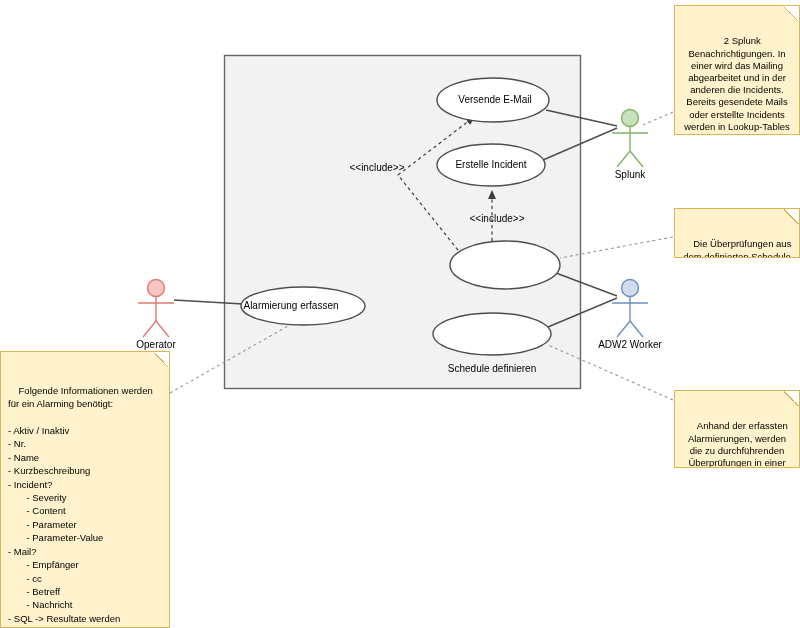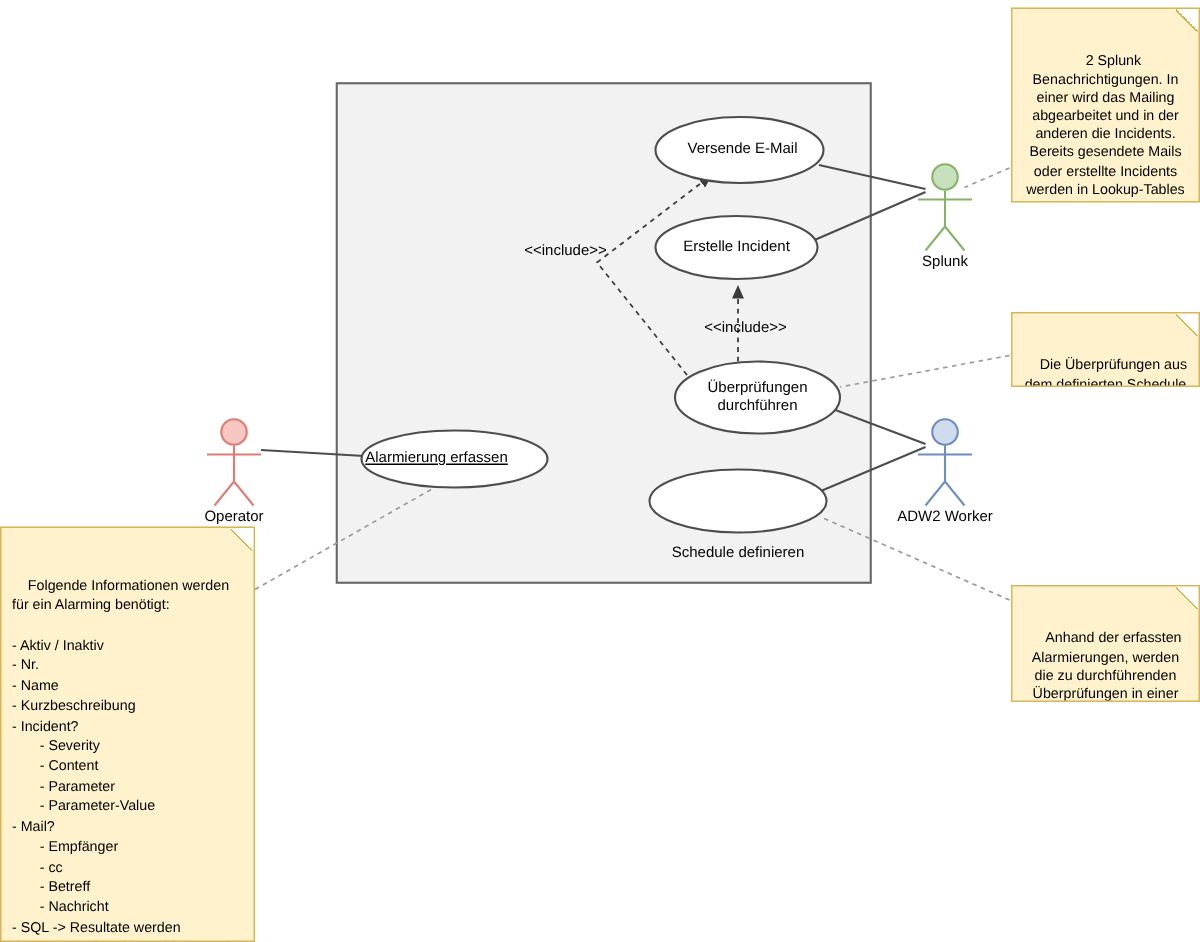--- a/index.html
+++ b/index.html
@@ -120,26 +120,22 @@
       <circle cx="630" cy="288" r="8.5" fill="#cfdcee" stroke="#6c8ebf" stroke-width="1.4"></circle>
       <line x1="630" y1="297" x2="630" y2="321" stroke="#6c8ebf" stroke-width="1.4"></line>
       <line x1="612" y1="303" x2="648" y2="303" stroke="#6c8ebf" stroke-width="1.4"></line>
       <line x1="630" y1="321" x2="617" y2="337" stroke="#6c8ebf" stroke-width="1.4"></line>
       <line x1="630" y1="321" x2="643" y2="337" stroke="#6c8ebf" stroke-width="1.4"></line>
     </g>
   </svg>
 
   <div class="uc-label" style="left:437px; top:94px; width:116px;">Versende E-Mail</div>
   <div class="uc-label" style="left:437px; top:159px; width:108px;">Erstelle Incident</div>
-  <div class="uc-label" style="left:450px; top:253px; width:110px;">
-    <span>Überprüfungen</span><br>
-    <span>durchführen</span>
-  </div>
   <div class="uc-label" style="left:433px; top:328px; width:118px;margin-top:35px;">Schedule definieren</div>
-  <div class="uc-label" style="left:241px; top:300px; width:100px;text-decoration:underline;">Alarmierung erfassen</div>
+  <div class="uc-label" style="left:241px; top:300px; width:100px;">Alarmierung erfassen</div>
 
   <div class="actor-label" style="left:116px; top:339px; width:80px;">Operator</div>
   <div class="actor-label" style="left:590px; top:169px; width:80px;">Splunk</div>
   <div class="actor-label" style="left:580px; top:339px; width:100px;">ADW2 Worker</div>
 
   <div class="stereo-label" style="left:345px; top:162px; width:64px;">&lt;&lt;include&gt;&gt;</div>
   <div class="stereo-label" style="left:465px; top:213px; width:64px;">&lt;&lt;include&gt;&gt;</div>
 
   <div class="note note-center" style="left:674px; top:5px; width:126px; height:130px;">
     <span class="fold"></span>

